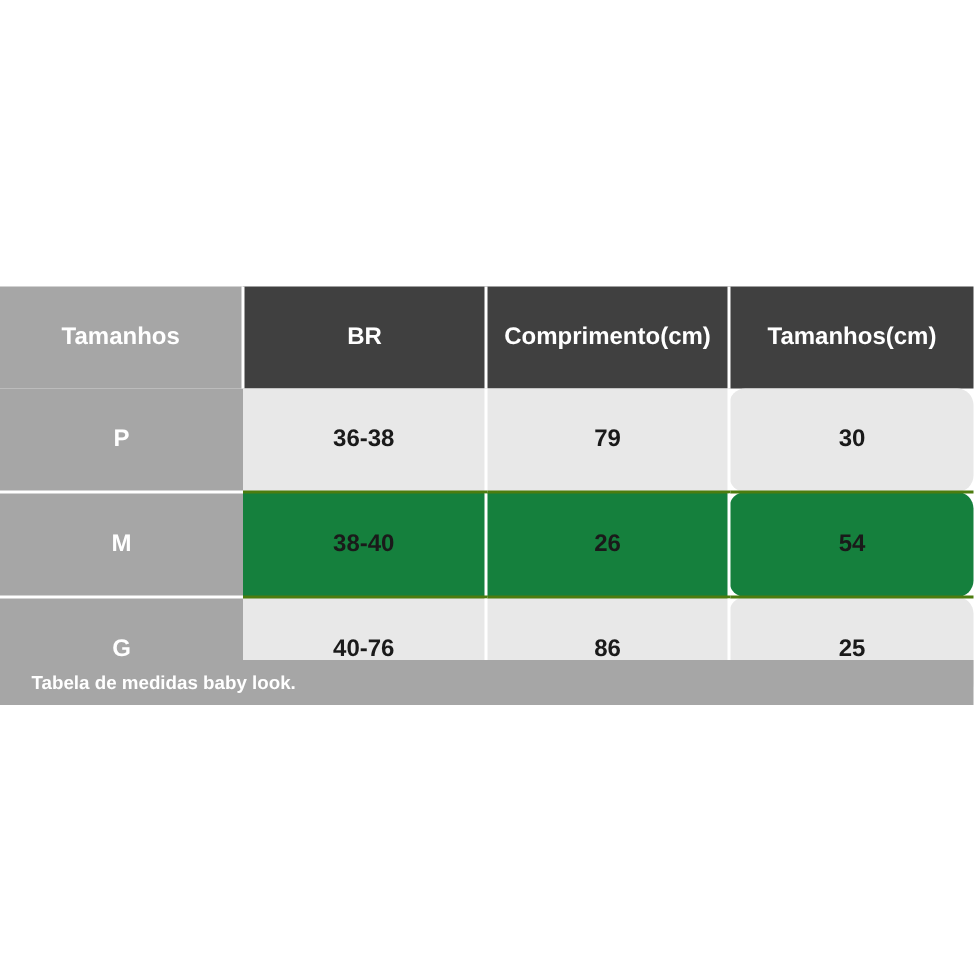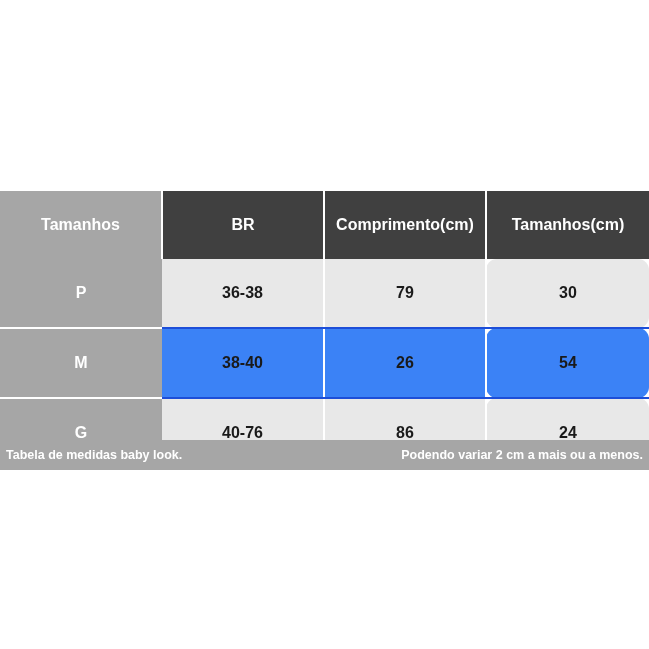--- a/index.html
+++ b/index.html
@@ -59,26 +59,26 @@
   
   tr.body-row td.col-first {
     background: #a6a6a6;
     color: #ffffff;
   }
   tr.body-row td.col-data {
     background: #e8e8e8;
     color: #1a1a1a;
   }
   tr.body-row.alt td.col-data {
-    background: #3b82f6;
+    background: #15803d;
   }
   
   tr.body-row td.col-data {
     border-right: 2px solid #ffffff;
-    border-bottom: 2px solid #1d4ed8;
+    border-bottom: 2px solid #4d7c0f;
   }
   tr.body-row td.col-data:last-child {
     border-right: none;
     border-radius: 11px;
   }
   tr.header-row td {
     border-right: 2px solid #ffffff;
   }
   tr.header-row td:last-child {
     border-right: none;
@@ -97,21 +97,21 @@
     width: 649px;
     height: 30px;
     background: #a6a6a6;
     color: #ffffff;
     font-size: 12.5px;
     font-weight: bold;
     display: flex;
     align-items: center;
     justify-content: space-between;
     box-sizing: border-box;
-    padding: 0 6px;
+    padding: 0 21px;
   }
   .footnote-left { white-space: nowrap; }
   .footnote-right { white-space: nowrap; }
 </style>
 </head>
 <body>
 
 <div class="page">
 
   <div class="table-wrap">
@@ -138,24 +138,23 @@
         <tr class="body-row alt">
           <td class="col-first">M</td>
           <td class="col-data">38-40</td>
           <td class="col-data">26</td>
           <td class="col-data">54</td>
         </tr>
         <tr class="body-row">
           <td class="col-first">G</td>
           <td class="col-data">40-76</td>
           <td class="col-data">86</td>
-          <td class="col-data">24</td>
+          <td class="col-data">25</td>
         </tr>
       </tbody>
     </table>
   </div>
 
   <div class="footnote-bar">
     <span class="footnote-left">Tabela de medidas baby look.</span>
-    <span class="footnote-right">Podendo variar 2 cm a mais ou a menos.</span>
   </div>
 
 </div>
 
 </body></html>

